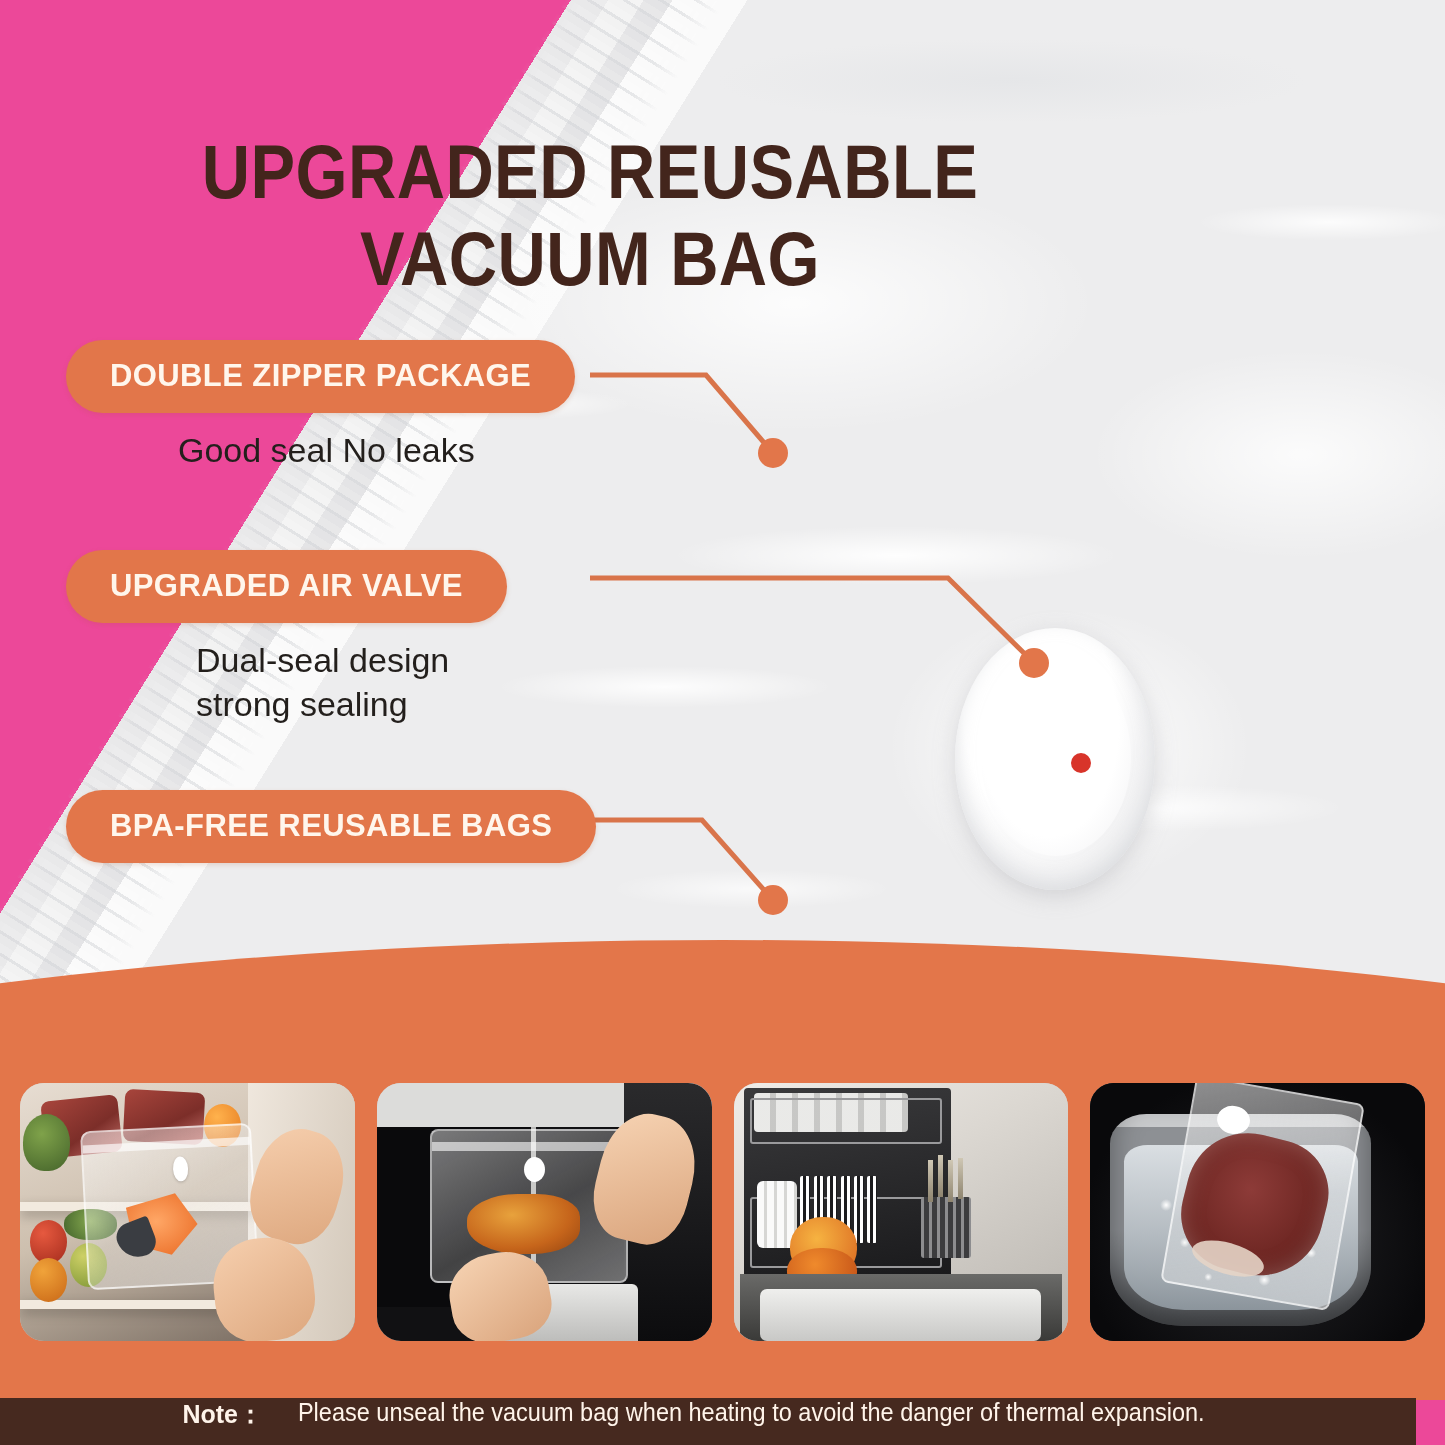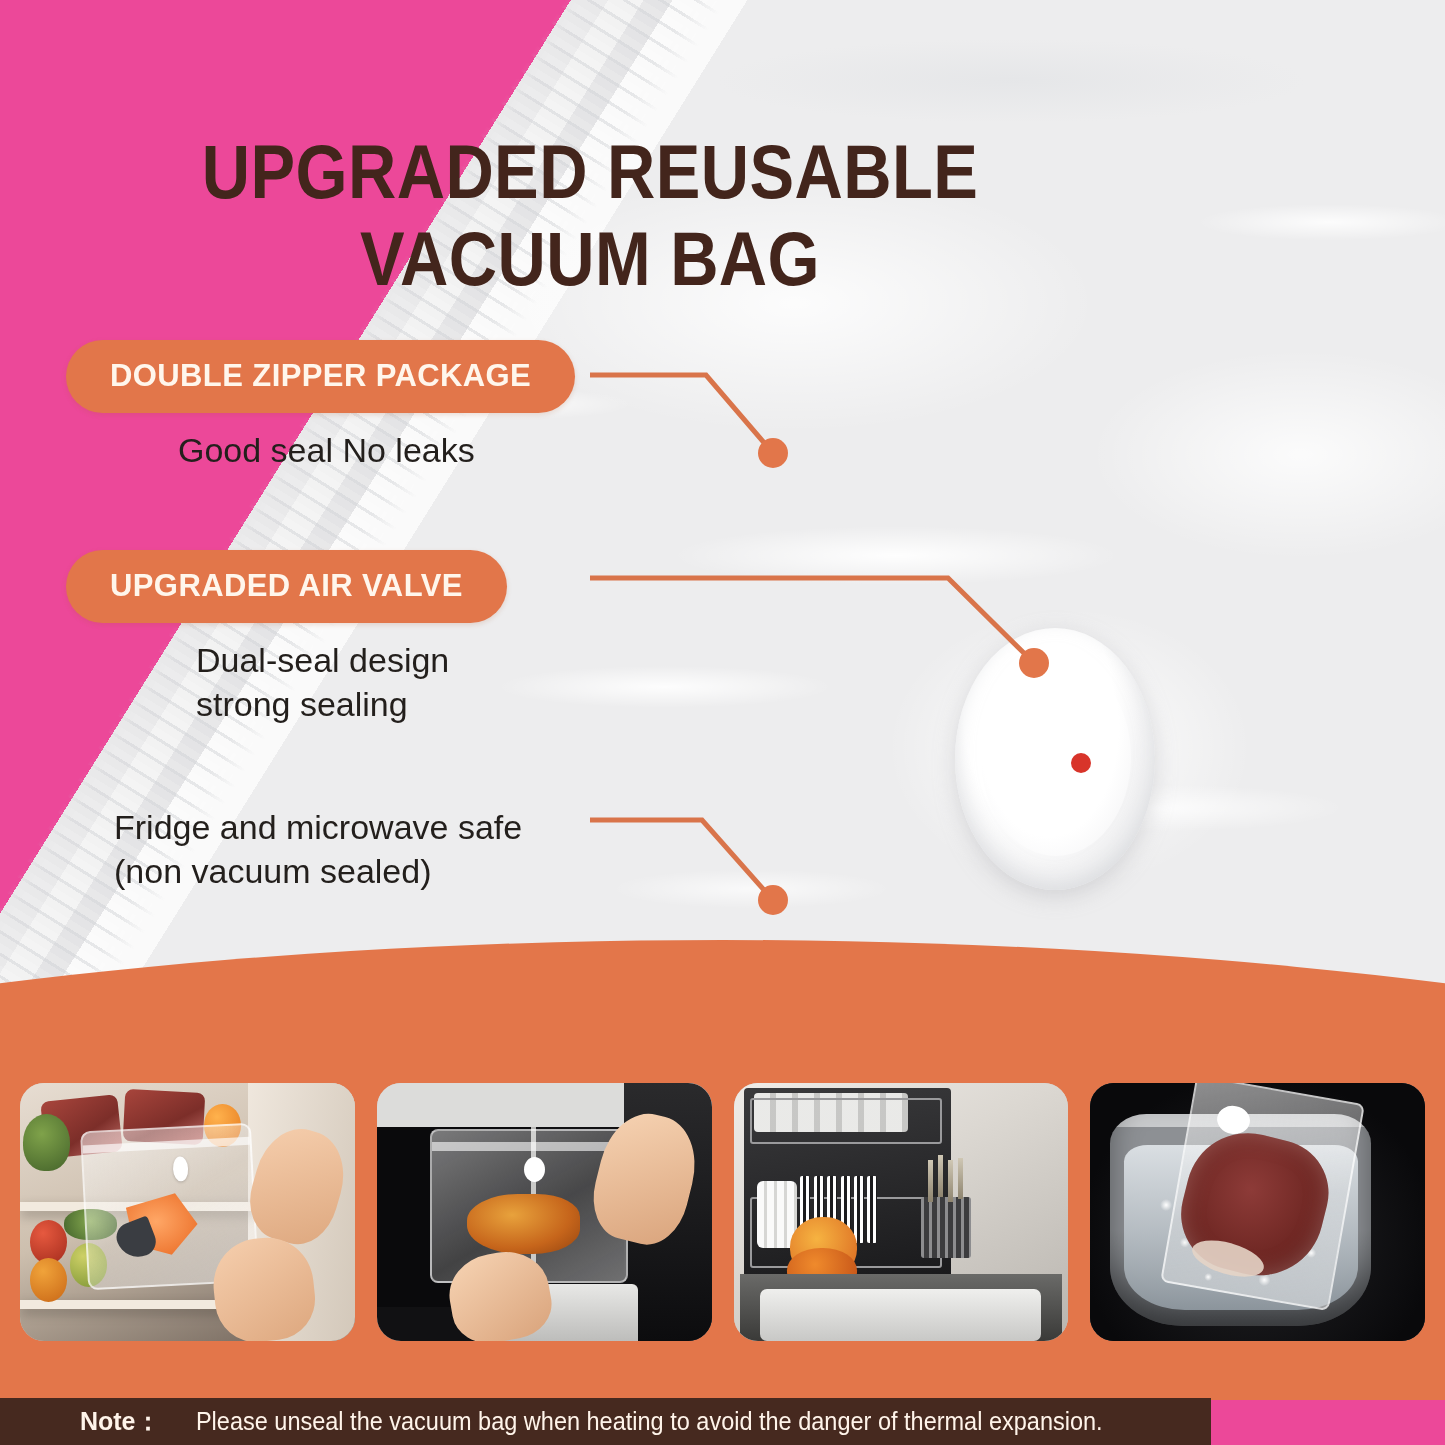--- a/index.html
+++ b/index.html
@@ -129,23 +129,23 @@
     position:absolute;left:20px;top:1345px;width:1405px;height:42px;
     display:flex;gap:22px;
   }
   .label{
     flex:1;text-align:center;color:#FFF4EA;font-weight:bold;font-size:26px;
     transform:scaleX(.92);
   }
 
   
   .note{
-    position:absolute;left:0;top:1398px;width:1211px;height:47px;
+    position:absolute;left:0;top:1398px;width:1416px;height:47px;
     background:#46291F;color:#FFF4EA;
-    display:flex;align-items:center;justify-content:center;
+    display:flex;justify-content:center;
     font-size:25px;
   }
   .note b{font-weight:bold;margin-right:6px;}
   .note .nt{transform:scaleX(.94);display:inline-block;}
 
   
   .p1{position:absolute;inset:0;background:linear-gradient(160deg,#e7ddd2 0%,#cdbfae 45%,#6d6056 100%);}
   .p1 .fridge-wall{position:absolute;right:0;top:0;width:32%;height:100%;background:linear-gradient(100deg,#efe7dd,#d3c8ba);}
   .p1 .shelf{position:absolute;left:0;width:70%;height:9px;background:#f2eadf;box-shadow:0 5px 12px rgba(0,0,0,.25);}
   .p1 .s1{top:46%;}
@@ -273,22 +273,21 @@
     <div class="desc">Dual-seal design
 strong sealing</div>
   </div>
 
   <div class="feature" id="feature-0">
     <div class="pill">DOUBLE ZIPPER PACKAGE</div>
     <div class="desc">Good seal No leaks</div>
   </div>
 
   <div class="feature" id="feature-2">
-    <div class="desc">Fridge and microwave safe
-(non vacuum sealed)</div>
+    <div class="pill">BPA-FREE REUSABLE BAGS</div>
   </div>
 
   <div class="band"></div>
   <div class="band-flat"></div>
 
   <div class="cards">
 
     <div class="card">
       <div class="p1">
         <div class="fridge-wall"></div>

